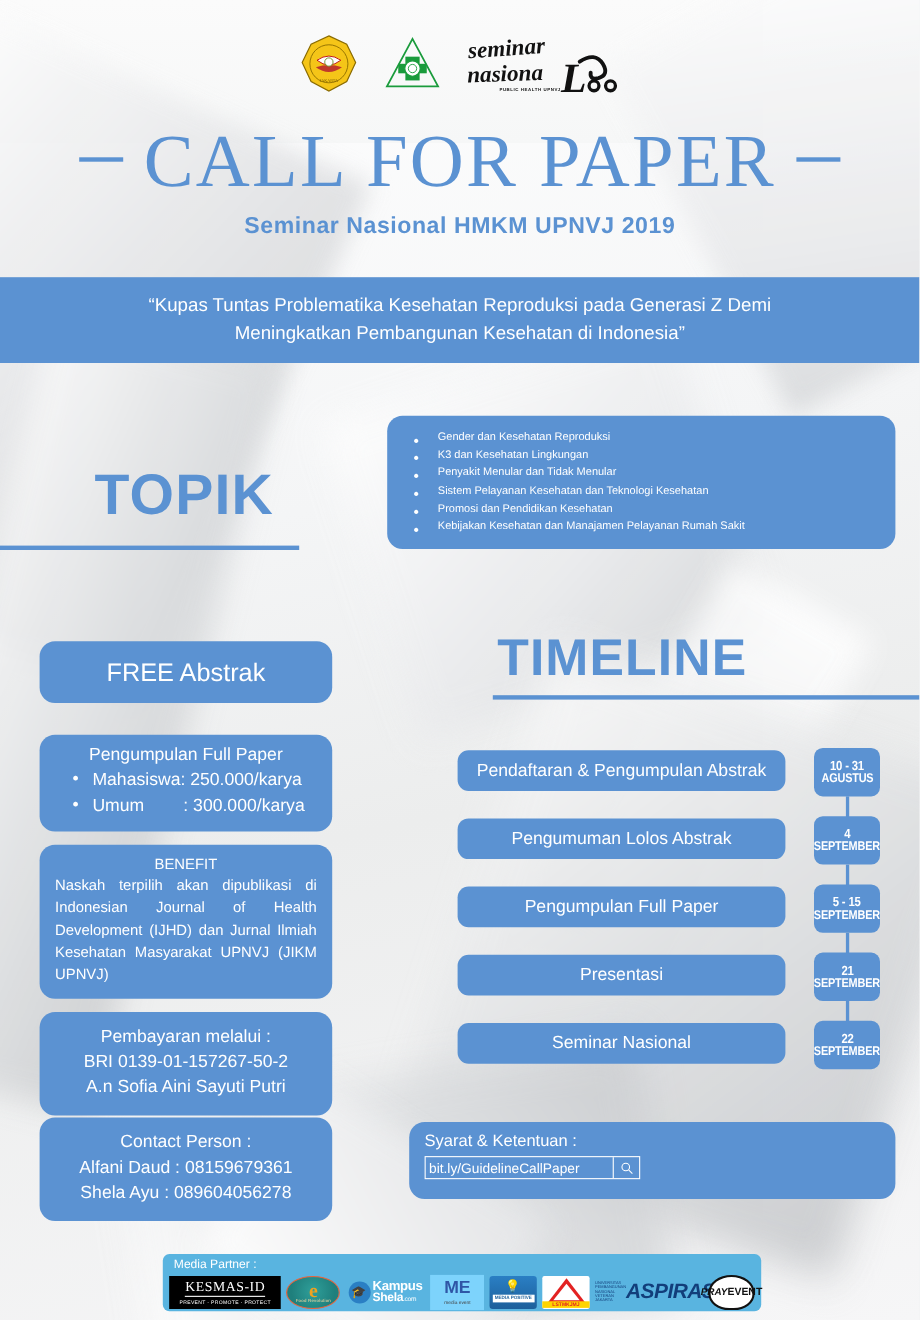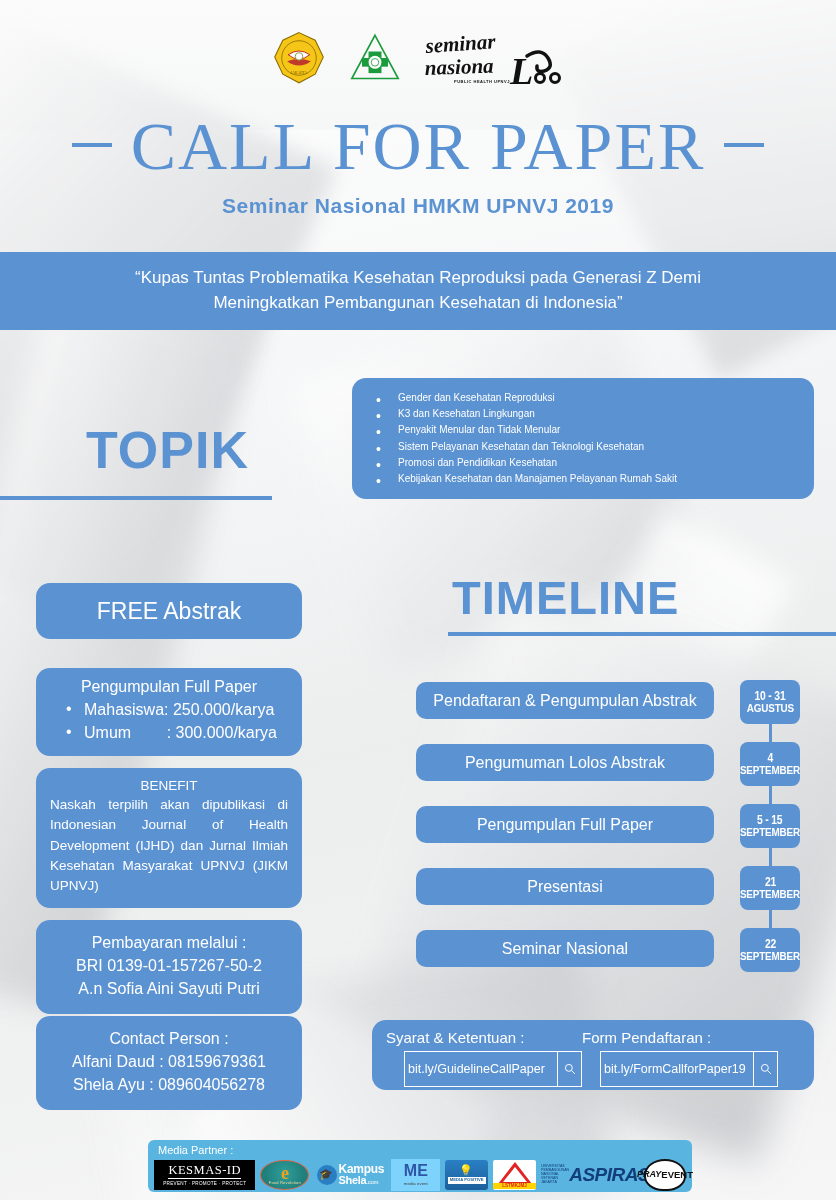--- a/index.html
+++ b/index.html
@@ -237,29 +237,28 @@
     position: absolute; left: 353px; top: 42px; width: 3px; height: 22px;
     background: #5b92d2;
   }
 
   
   .links-card {
     left: 372px; top: 1020px; width: 442px; height: 70px;
     padding: 9px 14px;
     text-align: left;
   }
-  .links-inner { display: flex; }
+  .links-inner { display: flex; gap: 22px; }
   .link-col { width: 196px; }
   .link-label { font-size: 15px; margin-bottom: 5px; font-weight: 300; }
   .link-field {
     border: 1.5px solid #ffffff;
-    height: 36px;
+    height: 21px;
     display: flex; align-items: stretch;
     background: transparent;
-    margin-left: 18px;
   }
   .link-url {
     flex: 1; font-size: 12.5px; color: #ffffff;
     display: flex; align-items: center; padding-left: 3px;
     white-space: nowrap; overflow: hidden;
   }
   .link-btn {
     width: 24px; border-left: 1.5px solid #ffffff;
     display: flex; align-items: center; justify-content: center;
   }
@@ -519,32 +518,20 @@
         <div class="link-field">
           <div class="link-url">bit.ly/GuidelineCallPaper</div>
           <div class="link-btn">
             <svg width="12" height="12" viewBox="0 0 16 16">
               <circle cx="6.5" cy="6.5" r="4.6" fill="none" stroke="#ffffff" stroke-width="1.3"></circle>
               <line x1="10" y1="10" x2="14.5" y2="14.5" stroke="#ffffff" stroke-width="1.3"></line>
             </svg>
           </div>
         </div>
       </div>
-      <div class="link-col">
-        <div class="link-label">Form Pendaftaran :</div>
-        <div class="link-field">
-          <div class="link-url">bit.ly/FormCallforPaper19</div>
-          <div class="link-btn">
-            <svg width="12" height="12" viewBox="0 0 16 16">
-              <circle cx="6.5" cy="6.5" r="4.6" fill="none" stroke="#ffffff" stroke-width="1.3"></circle>
-              <line x1="10" y1="10" x2="14.5" y2="14.5" stroke="#ffffff" stroke-width="1.3"></line>
-            </svg>
-          </div>
-        </div>
-      </div>
     </div>
   </div>
 
   <div class="footer">
     <div class="footer-label">Media Partner :</div>
     <div class="partners">
 
       <div class="pl pl-kesmas">
         <div class="k1">KESMAS-ID</div>
         <div class="k2">PREVENT · PROMOTE · PROTECT</div>

